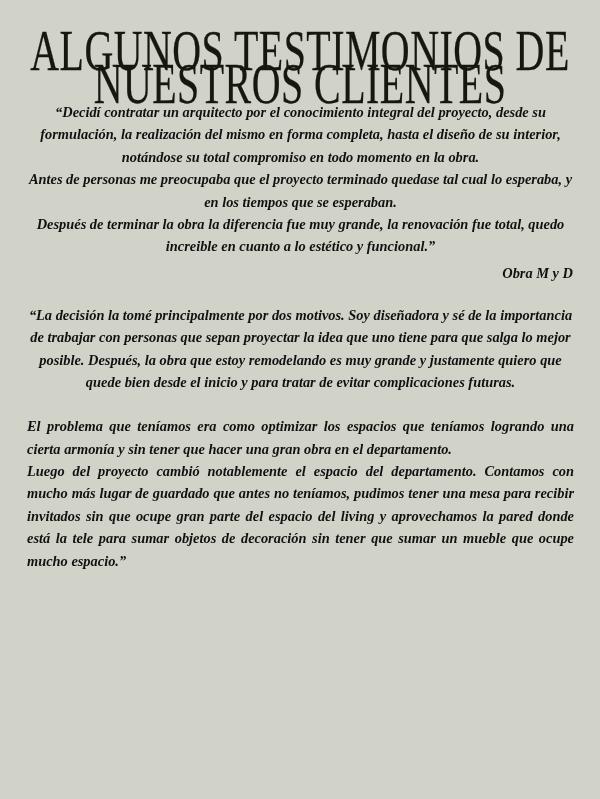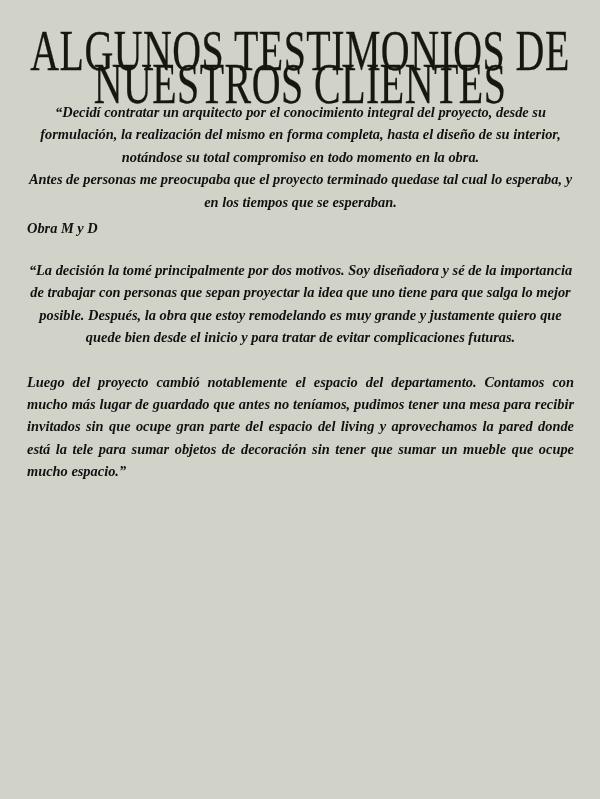--- a/index.html
+++ b/index.html
@@ -81,20 +81,21 @@
     margin: 0;
   }
   .align-left p { text-align: center; font-style: italic; }
   .align-justify p { text-align: justify; text-align-last: left; }
 
   .signature {
     font-size: 14.4px;
     font-weight: bold;
     font-style: italic;
     color: #111111;
+    text-align: right;
     margin-top: 7px;
     padding-right: 1px;
   }
 
   .gap-1 { height: 9px; }
   .gap-2 { height: 9px; }
 </style>
 </head>
 <body>
 
@@ -104,35 +105,37 @@
     <div class="title-line title-line-1">ALGUNOS TESTIMONIOS DE</div>
     <div class="title-line title-line-2">NUESTROS CLIENTES</div>
   </div>
 
   <div class="testimonials">
 
     <div class="testimonial">
       <div class="quote-body align-left">
         <p>“Decidí contratar un arquitecto por el conocimiento integral del proyecto, desde su formulación, la realización del mismo en forma completa, hasta el diseño de su interior, notándose su total compromiso en todo momento en la obra.</p>
         <p>Antes de personas me preocupaba que el proyecto terminado quedase tal cual lo esperaba, y en los tiempos que se esperaban.</p>
+        <p>Después de terminar la obra la diferencia fue muy grande, la renovación fue total, quedo increible en cuanto a lo estético y funcional.”</p>
       </div>
       <div class="signature">Obra M y D</div>
     </div>
 
     <div class="gap-1"></div>
 
     <div class="testimonial">
       <div class="quote-body align-left">
         <p>“La decisión la tomé principalmente por dos motivos. Soy diseñadora y sé de la importancia de trabajar con personas que sepan proyectar la idea que uno tiene para que salga lo mejor posible. Después, la obra que estoy remodelando es muy grande y justamente quiero que quede bien desde el inicio y para tratar de evitar complicaciones futuras.</p>
       </div>
     </div>
 
     <div class="gap-2"></div>
 
     <div class="testimonial">
       <div class="quote-body align-justify">
+        <p>El problema que teníamos era como optimizar los espacios que teníamos logrando una cierta armonía y sin tener que hacer una gran obra en el departamento.</p>
         <p> Luego del proyecto cambió notablemente el espacio del departamento. Contamos con mucho más lugar de guardado que antes no teníamos, pudimos tener una mesa para recibir invitados sin que ocupe gran parte del espacio del living y aprovechamos la pared donde está la tele para sumar objetos de decoración sin tener que sumar un mueble que ocupe mucho espacio.”</p>
       </div>
 
     </div>
 
   </div>
 </div>
 
 </body></html>

